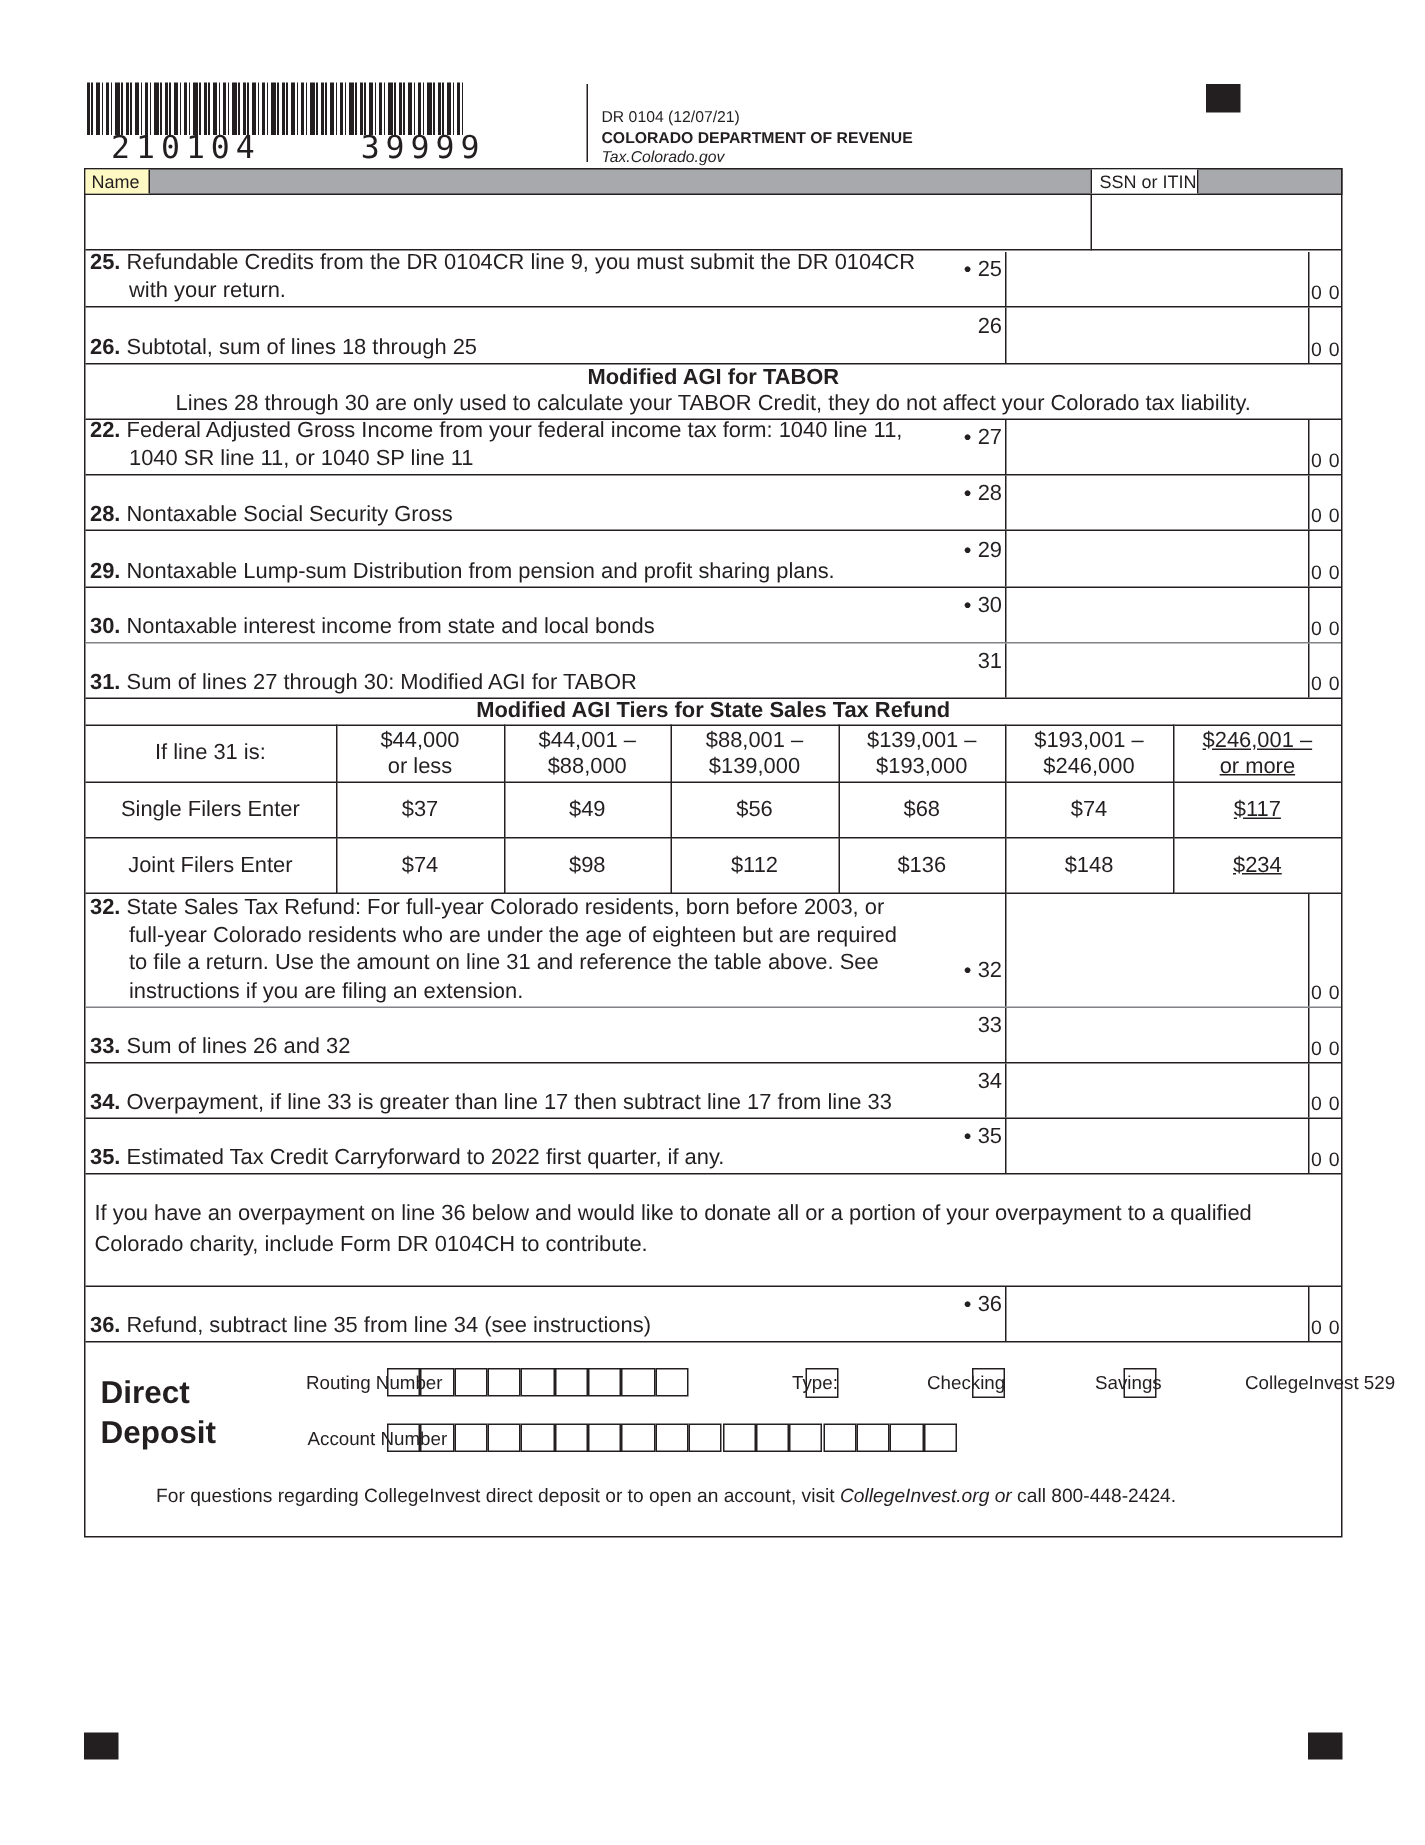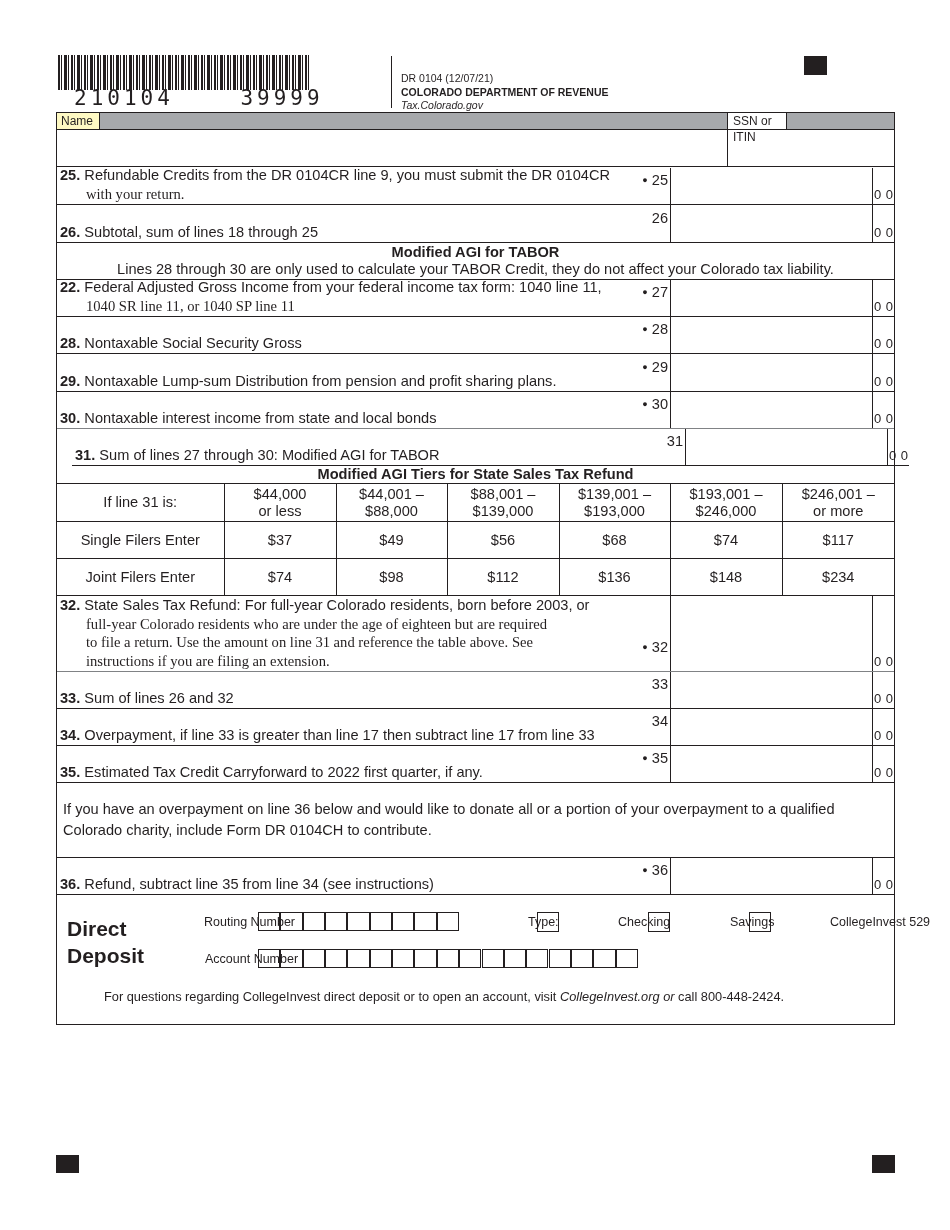--- a/index.html
+++ b/index.html
@@ -15,45 +15,45 @@
   .hdr-divider { left: 391px; top: 56px; width: 1px; height: 52px; background: #231f20; }
   .hdr-info { left: 401px; top: 72px; font-size: 10.5px; line-height: 13.5px; }
   .hdr-info .b { font-weight: bold; }
   .hdr-info .i { font-style: italic; }
   .corner-mark { background: #231f20; }
 
   
   .form { left: 56px; top: 112px; width: 839px; height: 913px; border: 1.5px solid #231f20; }
   .name-bar { left: 56px; top: 112px; width: 839px; height: 18px; background: #a7a9ac; border: 1.5px solid #231f20; }
   .name-label { left: 57px; top: 113px; height: 16px; width: 43px; background: #fef9c3; border-right: 1px solid #231f20; font-size: 12px; line-height: 16px; padding-left: 4px; }
-  .ssn-label { left: 727px; top: 113px; height: 16px; width: 60px; background: #fff; border-left: 1px solid #231f20; border-right: 1px solid #231f20; font-size: 12px; line-height: 16px; padding-left: 5px; }
+  .ssn-label { left: 727px; top: 113px; height: 16px; width: 72px; background: #fff; border-left: 1px solid #231f20; border-right: 1px solid #231f20; font-size: 12px; line-height: 16px; padding-left: 5px; }
   .name-input { left: 57px; top: 130px; width: 670px; height: 37px; border-bottom: 1.5px solid #231f20; }
   .ssn-input { left: 727px; top: 130px; width: 167px; height: 37px; border-left: 1.5px solid #231f20; border-bottom: 1.5px solid #231f20; }
 
   
   .line-row { position: absolute; left: 57px; width: 837px; border-bottom: 1.5px solid #231f20; }
   .line-row .desc { position: absolute; left: 3px; right: 226px; bottom: 1px; font-size: 14.6px; line-height: 18.5px; }
   .line-row .desc .num { font-weight: bold; }
-  .line-row .desc .cont { padding-left: 26px; display: block; font-family: Liberation Serif, serif; }
+  .line-row .desc .cont { padding-left: 26px; display: block; }
   .line-row .lnum { position: absolute; right: 226px; bottom: 15px; font-size: 14.6px; font-weight: normal; line-height: 18px; }
   .line-row .amount { position: absolute; left: 613px; width: 202px; top: 0; bottom: 0; border-left: 1.5px solid #231f20; background: transparent; }
   .line-row .cents { position: absolute; left: 815px; width: 22px; top: 0; bottom: 0; border-left: 1.5px solid #231f20; font-size: 13px; letter-spacing: 0.5px; }
   .line-row .cents span { position: absolute; bottom: 2px; left: 1px; }
   .line-row.thin-bottom { border-bottom: 1px solid #808285; }
 
   .section-box { position: absolute; left: 57px; width: 837px; border-bottom: 1.5px solid #231f20; text-align: center; }
   .section-title { font-weight: bold; font-size: 14.6px; line-height: 17px; }
   .section-sub { font-size: 14.6px; line-height: 17px; }
 
   
   .tiers { position: absolute; left: 57px; top: 483px; width: 837px; border-collapse: collapse; table-layout: fixed; }
   .tiers td { border: 1.5px solid #231f20; text-align: center; font-size: 14.6px; line-height: 17px; height: 37px; }
   .tiers tr:first-child td { height: 38px; }
   .tiers td:first-child { border-left: none; }
-  .tiers td:last-child { border-right: none; }
+  .tiers td:last-child { border-right: none; text-decoration: underline; }
 
   
   .notice { position: absolute; left: 57px; top: 783px; width: 837px; height: 75px; border-bottom: 1.5px solid #231f20; font-size: 14.6px; line-height: 21px; padding: 16px 6px 0 6px; }
 
   
   .dd-title { font-weight: bold; font-size: 21px; line-height: 25px; }
   .dd-label { font-size: 12.5px; margin-left: 48px; }
   .digit-box { position: absolute; width: 22.3px; height: 19px; border: 1px solid #231f20; }
   .check-box { position: absolute; width: 22px; height: 20px; border: 1px solid #231f20; }
   .dd-footer { font-size: 12.8px; }
@@ -128,21 +128,21 @@
     </div>
 </div>
 <div class="line-row thin-bottom" style="top:392px; height:37px;">
   <div class="desc"><span class="num">30.</span> <span>Nontaxable interest income from state and local bonds</span></div>
   <div class="lnum"><span style="font-size:9px; vertical-align:2px;">●</span> <span>30</span></div>
   <div class="amount"></div>
   <div class="cents">
       <span>0 0</span>
     </div>
 </div>
-<div class="line-row" style="top:429px; height:37px;margin-left:15px;">
+<div class="line-row" style="top:429px; height:37px;">
   <div class="desc"><span class="num">31.</span> <span>Sum of lines 27 through 30: Modified AGI for TABOR</span></div>
   <div class="lnum"><span>31</span></div>
   <div class="amount"></div>
   <div class="cents">
       <span>0 0</span>
     </div>
 </div>
 
 <div class="section-box" style="top:466px; height:17px; border-bottom:none;">
   <div class="section-title">Modified AGI Tiers for State Sales Tax Refund</div>

